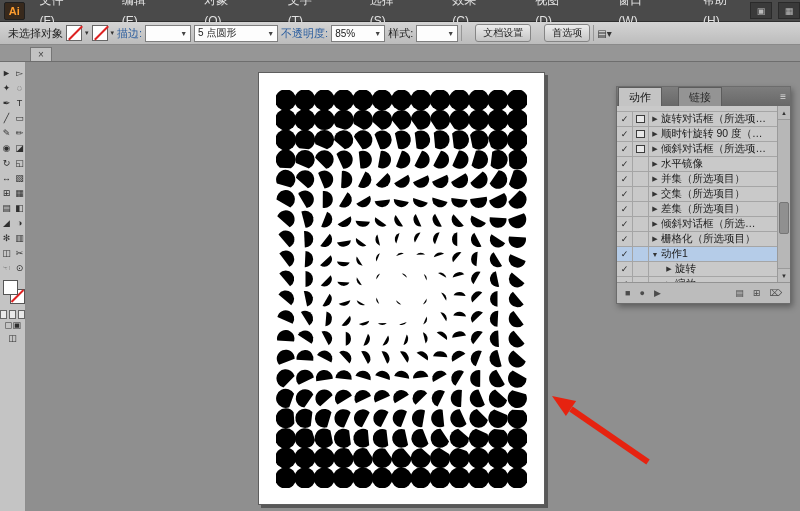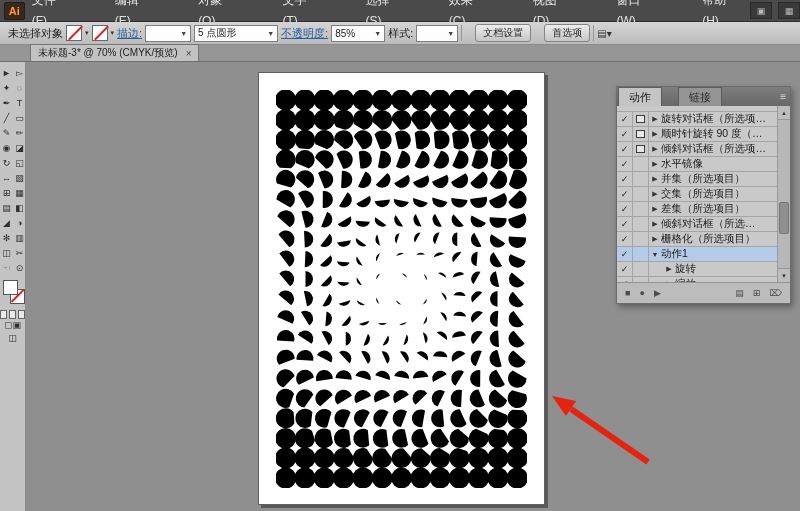--- a/index.html
+++ b/index.html
@@ -6,32 +6,32 @@
   body{font-family:"Liberation Sans","DejaVu Sans",sans-serif;background:#666;}
   #app{position:relative;width:800px;height:511px;overflow:hidden;background:#8f8f8f;
        font-family:"Liberation Sans","DejaVu Sans",sans-serif;}
 
   
   .menu-bar{position:absolute;left:0;top:0;width:800px;height:22px;background:#4a4a4a;
             display:flex;align-items:center;padding-left:4px;box-sizing:border-box;
             border-bottom:1px solid #2f2f2f;}
   .app-logo{width:22px;height:16px;background:#38291c;color:#ff9d2e;font-weight:bold;
             font-size:11px;display:flex;align-items:center;justify-content:center;
-            border-radius:2px;border:1px solid #1f1f1f;}
+            border-radius:2px;margin-right:8px;border:1px solid #1f1f1f;}
   .menu-item{color:#e3e3e3;font-size:12px;padding:0 7px;line-height:21px;cursor:default;}
   .menu-right{display:flex;gap:6px;margin-left:14px;}
   .mr-icon{width:20px;height:15px;background:#3a3a3a;border:1px solid #2a2a2a;color:#b9b9b9;
            font-size:9px;display:flex;align-items:center;justify-content:center;}
 
   
   .control-bar{position:absolute;left:0;top:22px;width:800px;height:23px;
                background:linear-gradient(#d4d4d4,#bcbcbc);border-bottom:1px solid #8a8a8a;
                display:flex;align-items:center;gap:3px;padding:0 8px;box-sizing:border-box;
                font-size:11px;color:#1d1d1d;}
-  .cb-link{color:var(--link,#2c5e9e);text-decoration:underline;}
+  .cb-link{color:var(--link,#2c5e9e);}
   .combo{background:#fdfdfd;border:1px solid #7f7f7f;height:15px;display:flex;
          align-items:center;font-size:10px;padding:0 3px;gap:4px;color:#222;}
   .combo .arr{font-size:7px;color:#444;margin-left:auto;}
   .swatch{width:14px;height:14px;background:#fff;border:1px solid #666;position:relative;}
   .swatch:after{content:"";position:absolute;left:-1px;top:6px;width:19px;height:2px;
                 background:#d22;transform:rotate(-45deg);}
   .sw-arr{font-size:7px;color:#333;}
   .cb-btn{background:linear-gradient(#ececec,#c6c6c6);border:1px solid #858585;
           border-radius:3px;font-size:10px;padding:1px 7px;color:#1d1d1d;margin-left:10px;}
   .vsep{width:1px;height:16px;background:#979797;}
@@ -155,21 +155,20 @@
       </span>
     <span class="vsep"></span>
     <button class="cb-btn">文档设置</button>
     <button class="cb-btn">首选项</button>
     <span class="vsep"></span>
     <span style="font-size:10px;color:#333;">▤▾</span>
   </div>
 
   <div class="tab-strip">
     <div class="doc-tab">
-      <span>未标题-3* @ 70% (CMYK/预览)</span>
       <span class="doc-close">×</span>
     </div>
   </div>
 
   <div class="tool-bar">
     <div class="tools">
         <div class="tool">►</div>
         <div class="tool">▻</div>
         <div class="tool">✦</div>
         <div class="tool">◌</div>

